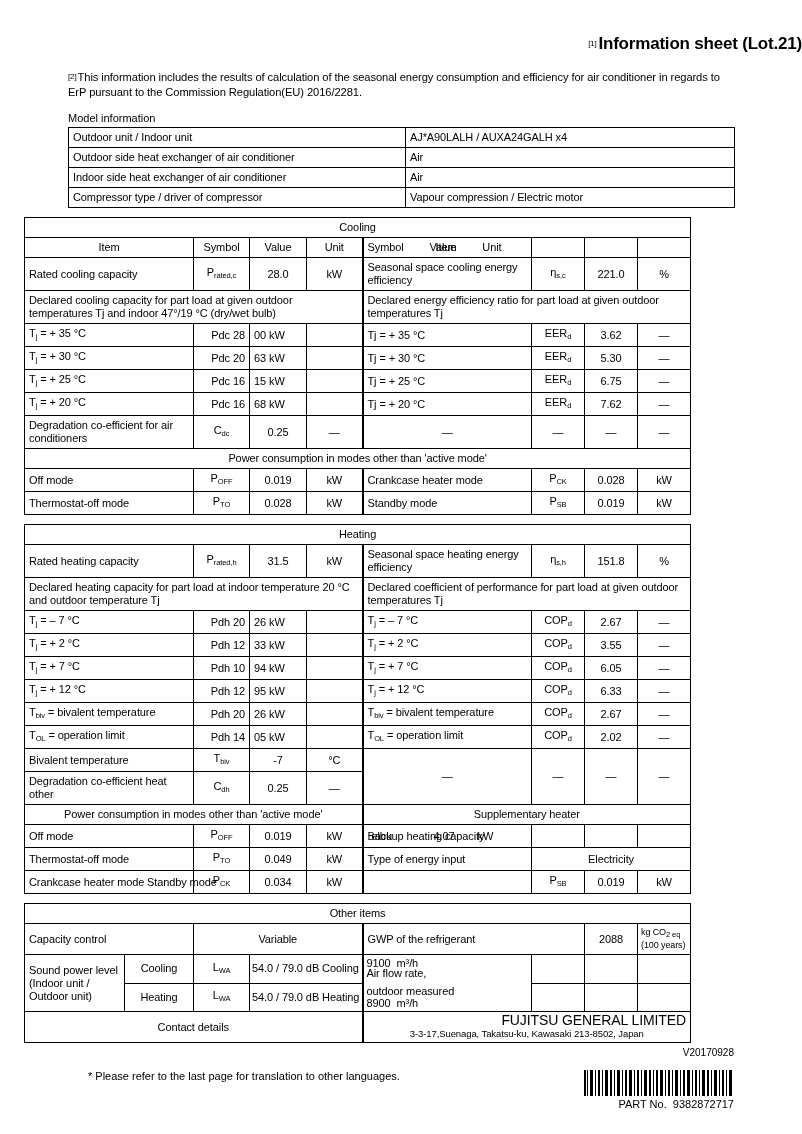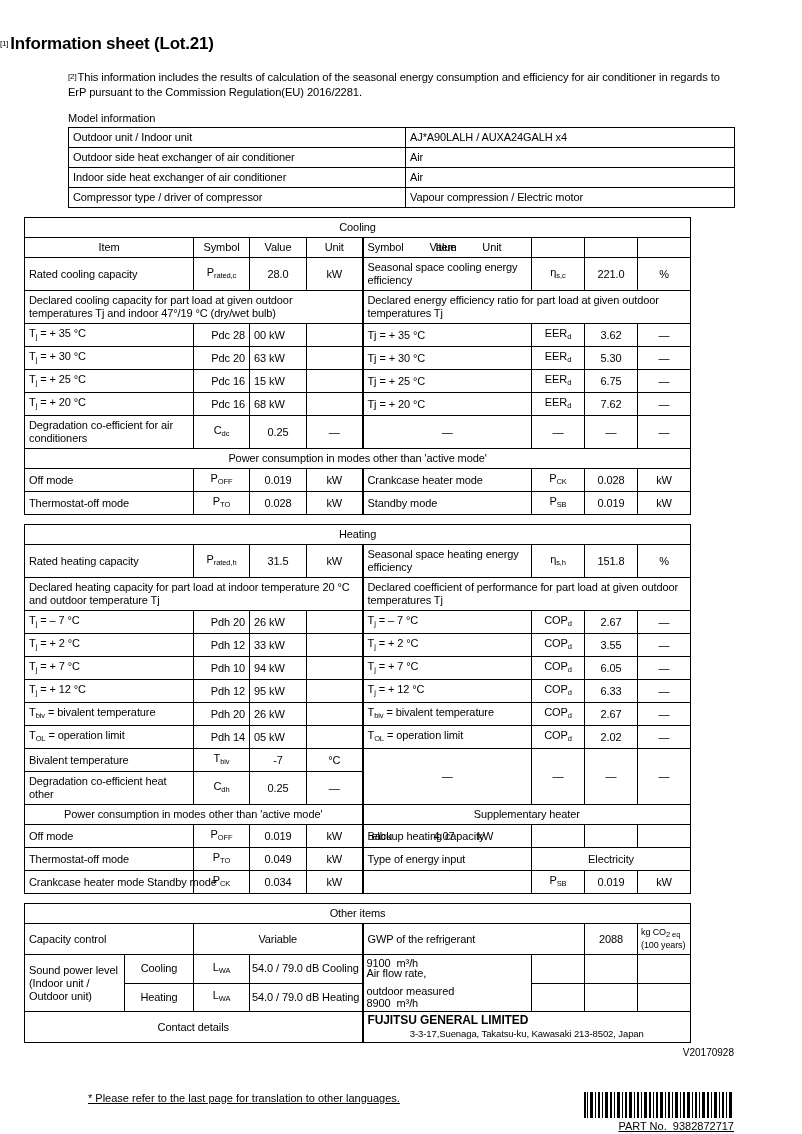--- a/index.html
+++ b/index.html
@@ -8,21 +8,21 @@
     width: 802px; height: 1134px;
     background: #ffffff;
     font-family: "Liberation Sans", sans-serif;
     color: #000000;
     font-size: 11px;
     position: relative;
   }
   .page { position: absolute; left: 0; top: 0; width: 802px; height: 1134px; padding: 0; }
 
   .title {
-    text-align: left;
+    text-align: right;
     font-size: 17px;
     font-weight: bold;
     margin: 34px 0 0 0;
     letter-spacing: -0.2px;
   }
   .title .sup { font-size: 8px; font-weight: normal; vertical-align: 3px; margin-right: 2px; }
 
   .intro {
     margin: 16px 0 0 0;
     padding: 0 68px 0 68px;
@@ -52,29 +52,29 @@
   sub { font-size: 7.5px; vertical-align: -2px; }
 
   .rowh { height: 20px; }
   .rowh2 { height: 26px; }
 
   
   .ovl { position: relative; display: inline-block; white-space: nowrap; }
   .ovl .a { position: relative; z-index: 1; }
   .ovl .b { position: absolute; left: 0; top: 0; z-index: 2; white-space: nowrap; }
 
-  .contact-name { font-weight: bold; font-size: 12px; text-align: left; }
+  .contact-name { font-weight: normal; font-size: 14px; text-align: right; }
   .contact-addr { font-size: 9.5px; text-align: center; }
 
   .version { text-align: right; padding-right: 68px; font-size: 10px; margin-top: 4px; }
 
   .footnote-row {
-    margin-top: 34px;
+    margin-top: 12px;
     padding: 0 68px 0 88px;
-    display: flex; justify-content: space-between; align-items: flex-start; text-decoration: underline;
+    display: flex; justify-content: space-between; align-items: flex-start;
   }
   .footnote { font-size: 11px; }
   .barcode-box { text-align: right; }
   .barcode { height: 26px; display: block; margin-left: auto; }
   .partno { font-size: 11px; margin-top: 2px; white-space: nowrap; }
 </style>
 </head>
 <body>
 
 <div class="page">

